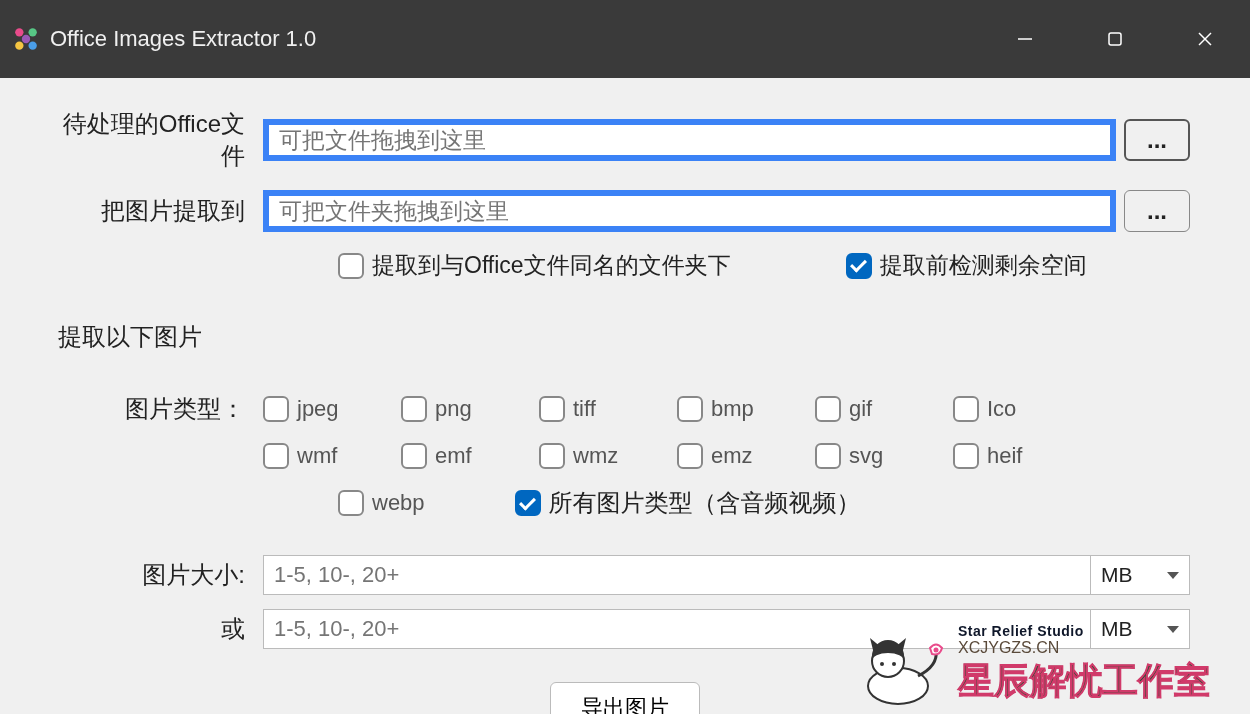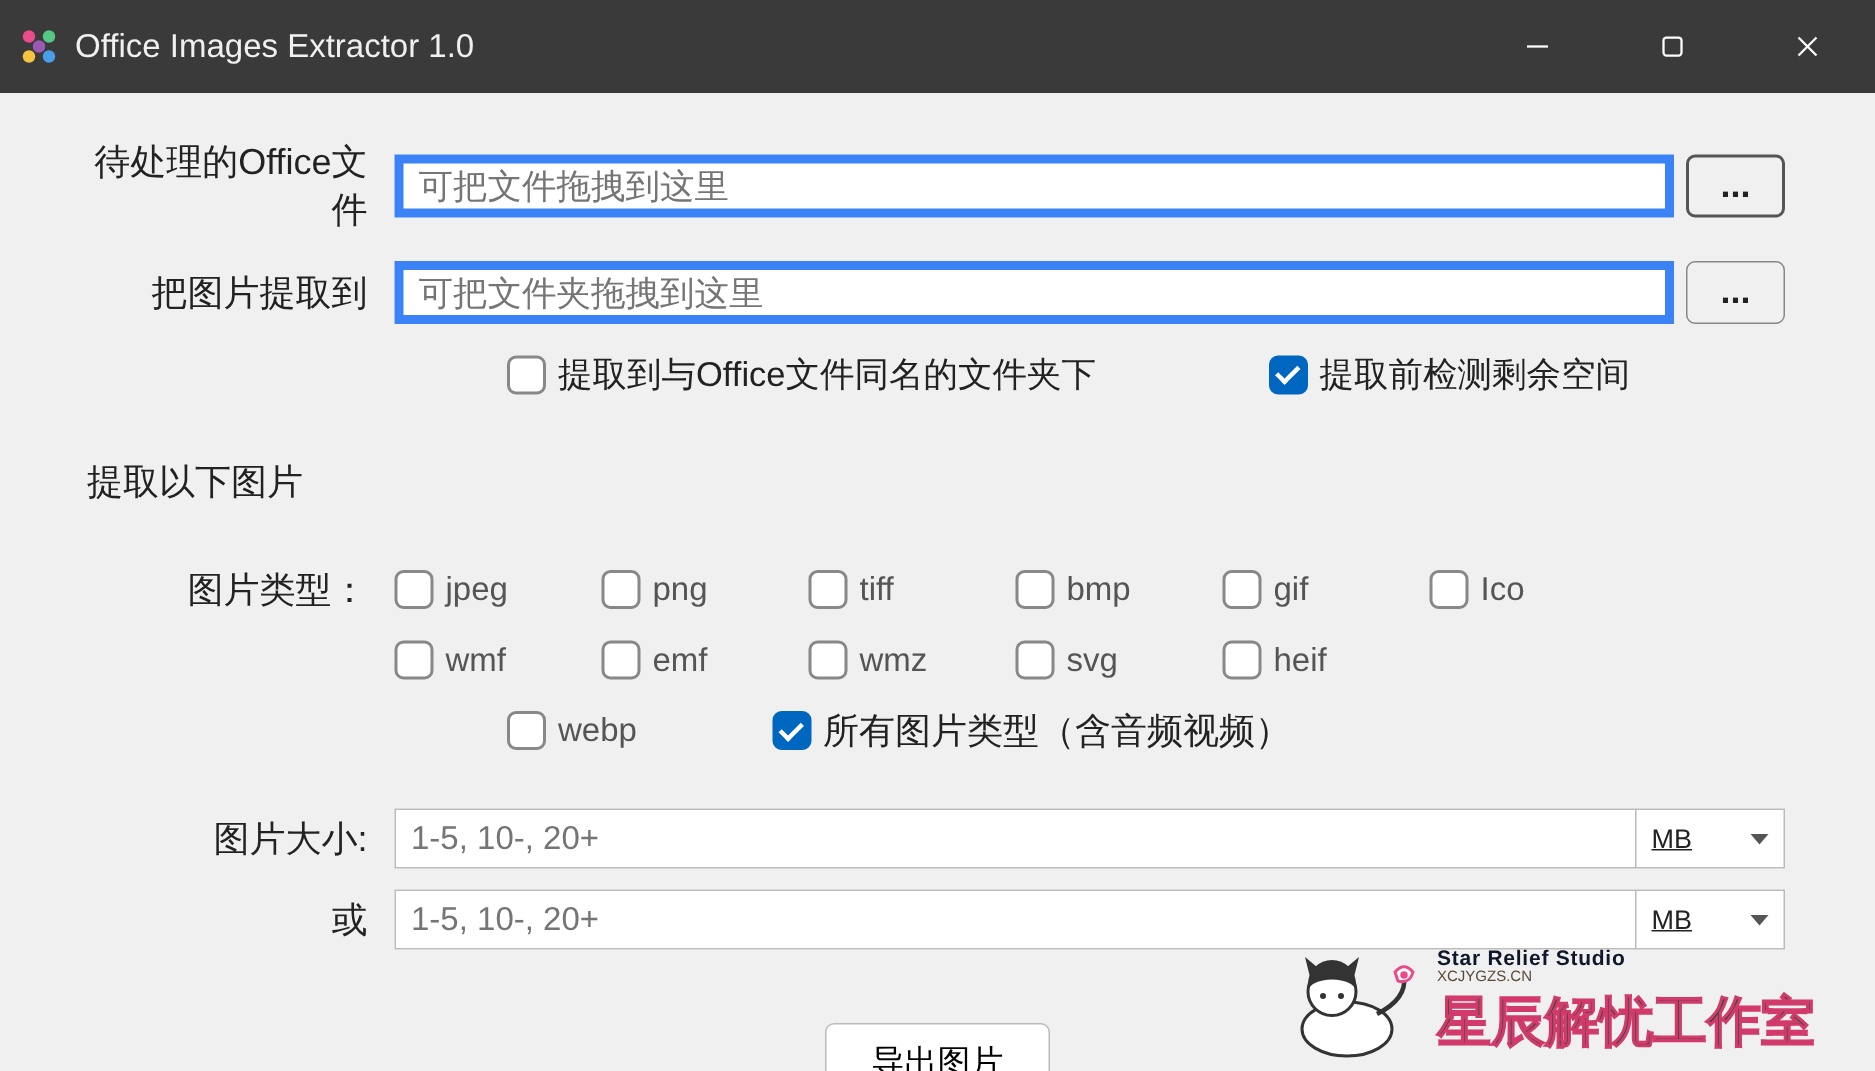--- a/index.html
+++ b/index.html
@@ -5,21 +5,21 @@
     * { box-sizing: border-box; margin: 0; padding: 0; }
     body {
       font-family: "Microsoft YaHei", "Segoe UI", sans-serif;
       background: #f0f0f0;
       width: 1250px;
       height: 714px;
       overflow: hidden;
       position: relative;
     }
     .titlebar {
-      height: 62px;
+      height: 78px;
       background: #3a3a3a;
       display: flex;
       align-items: center;
       padding-left: 8px;
       color: #fff;
     }
     .titlebar .app-icon {
       width: 36px; height: 36px; margin-right: 6px;
       display: flex; align-items: center; justify-content: center;
     }
@@ -135,41 +135,40 @@
       background: #fff;
       font-size: 22px;
       padding: 4px 10px;
       font-family: inherit;
     }
     .unit-select {
       width: 100px;
       height: 40px;
       border: 1px solid #bbb;
       background: #fff;
-      font-size: 18px;
+      font-size: 21px;
       display: flex;
       align-items: center;
       justify-content: space-between;
       padding: 0 10px;
       margin-left: -1px;
       cursor: pointer;
-      text-decoration: underline;
     }
     .chev { width: 0; height: 0; border-left: 6px solid transparent; border-right: 6px solid transparent; border-top: 7px solid #555; }
     .watermark {
       position: absolute;
       right: 40px;
       bottom: 8px;
       display: flex;
       align-items: flex-end;
       gap: 10px;
     }
     .wm-text { text-align: left; }
     .wm-en { font-size: 14px; font-weight: bold; color: #0f172a; letter-spacing: 0.5px; }
-    .wm-url { font-size: 10px; color: #5a4a3a; }
+    .wm-url { font-size: 16px; color: #5a4a3a; }
     .wm-cn { font-size: 36px; font-weight: 700; color: #14532d; -webkit-text-stroke: 1px #d13a6a; }
     .cat-svg { width: 100px; height: 80px; }
     .action-btn {
       position: absolute;
       left: 50%;
       bottom: -20px;
       transform: translateX(-50%);
       background: #fff;
       border: 1px solid #bbb;
       border-radius: 6px;
@@ -271,20 +270,24 @@
         <span class="checkbox"></span>
         <span>wmf</span>
       </div>
     <div class="cb-item">
         <span class="checkbox"></span>
         <span>emf</span>
       </div>
     <div class="cb-item">
         <span class="checkbox"></span>
         <span>wmz</span>
+      </div>
+    <div class="cb-item">
+        <span class="checkbox"></span>
+        <span>emz</span>
       </div>
     <div class="cb-item">
         <span class="checkbox"></span>
         <span>svg</span>
       </div>
     <div class="cb-item">
         <span class="checkbox"></span>
         <span>heif</span>
       </div>
   </div>

